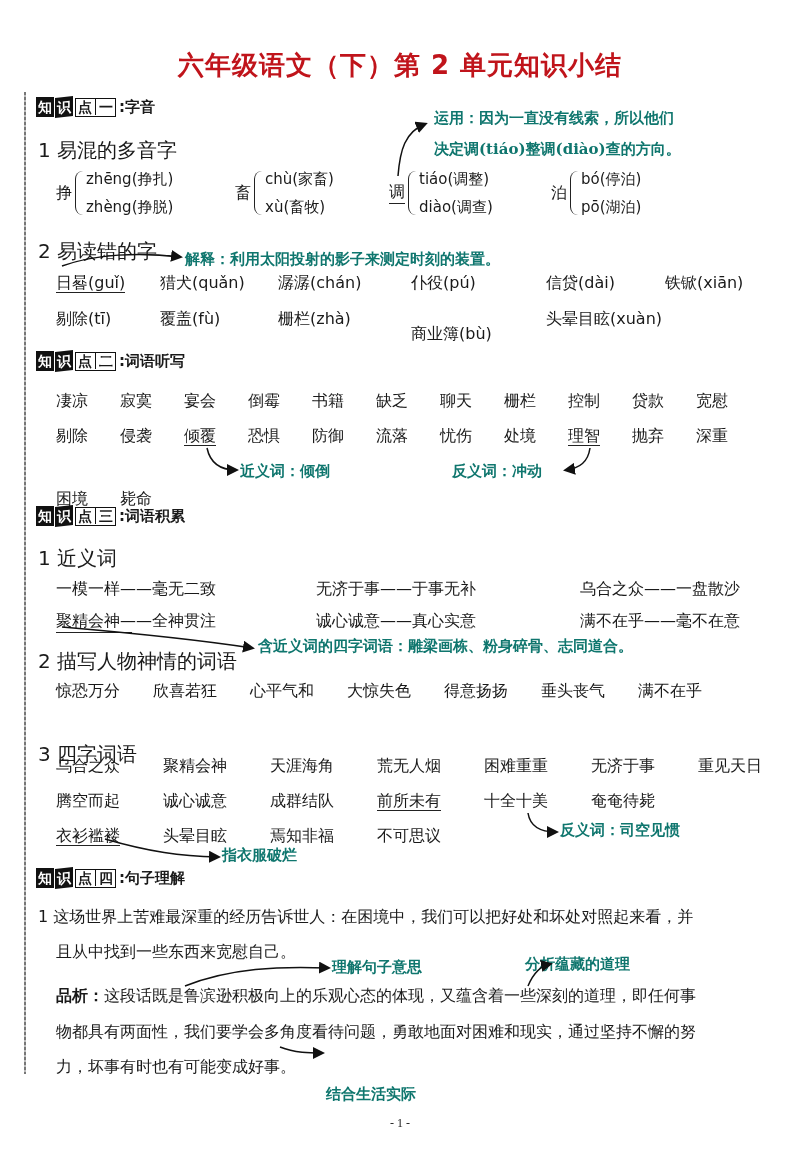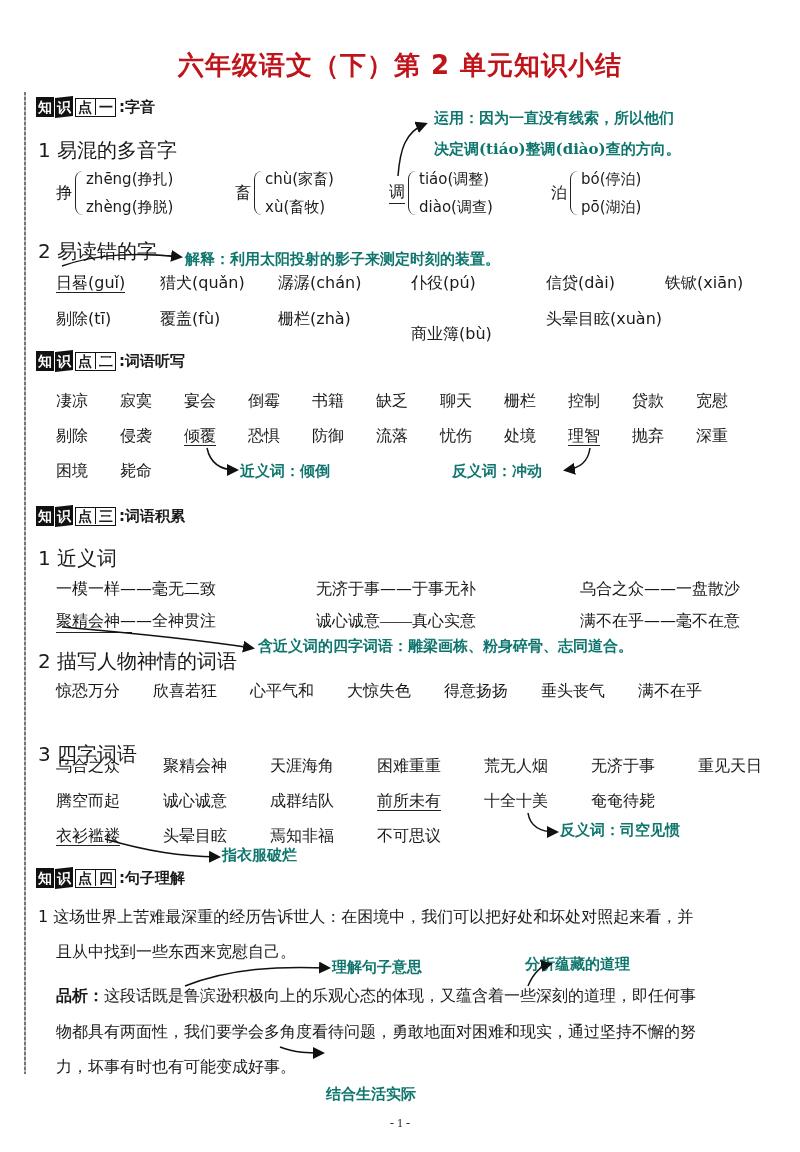--- a/index.html
+++ b/index.html
@@ -139,42 +139,42 @@
       <span style="width:64px"><span class="w ul">倾覆</span></span>
       <span class="w" style="width:64px">恐惧</span>
       <span class="w" style="width:64px">防御</span>
       <span class="w" style="width:64px">流落</span>
       <span class="w" style="width:64px">忧伤</span>
       <span class="w" style="width:64px">处境</span>
       <span style="width:64px"><span class="w ul">理智</span></span>
       <span class="w" style="width:64px">抛弃</span>
       <span class="w">深重</span>
   </div>
-  <div class="row" style="height:35px;">
+  <div class="row" style="height:35px;margin-top:28px;">
     <span class="w" style="width:64px">困境</span>
       <span class="w" style="width:64px">毙命</span>
   </div>
 </div>
 <div class="abs hand" style="left:240px;top:462px;">近义词：倾倒</div>
 <div class="abs hand" style="left:452px;top:462px;">反义词：冲动</div>
 
 <div class="abs sec-head" style="left:36px;top:506px;">
   <span class="badge-dark">知</span>
     <span class="badge-dark tilt">识</span>
   <span class="badge-box"><span>点</span><span class="badge-num">三</span></span>
   <span class="sec-colon">:</span>
     <span>词语积累</span>
 </div>
 <div class="abs sub" style="left:38px;top:545px;">1 近义词</div>
 
 <div class="abs w" style="left:56px;top:579px;">一模一样——毫无二致</div>
 <div class="abs w" style="left:316px;top:579px;">无济于事——于事无补</div>
 <div class="abs w" style="left:580px;top:579px;">乌合之众——一盘散沙</div>
 <div class="abs w" style="left:56px;top:611px;"><span class="ul" style="display:inline-block;width:76px;overflow:visible">聚精会神——全神贯注</span></div>
-<div class="abs w" style="left:316px;top:611px;font-family:Liberation Serif, serif;">诚心诚意——真心实意</div>
+<div class="abs w" style="left:316px;top:611px;">诚心诚意——真心实意</div>
 <div class="abs w" style="left:580px;top:611px;">满不在乎——毫不在意</div>
 
 <div class="abs hand" style="left:258px;top:637px;">含近义词的四字词语：雕梁画栋、粉身碎骨、志同道合。</div>
 <div class="abs sub" style="left:38px;top:648px;">2 描写人物神情的词语</div>
 
 <div class="abs" style="left:56px;top:681px;">
   <div class="row">
     <span class="w" style="width:97px">惊恐万分</span>
       <span class="w" style="width:97px">欣喜若狂</span>
       <span class="w" style="width:97px">心平气和</span>
@@ -184,22 +184,22 @@
       <span class="w">满不在乎</span>
   </div>
 </div>
 
 <div class="abs sub" style="left:38px;top:721px;margin-top:20px;">3 四字词语</div>
 <div class="abs" style="left:56px;top:756px;">
   <div class="row" style="height:35px;">
     <span class="w" style="width:107px">乌合之众</span>
       <span class="w" style="width:107px">聚精会神</span>
       <span class="w" style="width:107px">天涯海角</span>
+      <span class="w" style="width:107px">荒无人烟</span>
       <span class="w" style="width:107px">困难重重</span>
-      <span class="w" style="width:107px">荒无人烟</span>
       <span class="w" style="width:107px">无济于事</span>
       <span class="w">重见天日</span>
   </div>
   <div class="row" style="height:35px;">
       <span class="w" style="width:107px">腾空而起</span>
       <span class="w" style="width:107px">诚心诚意</span>
       <span class="w" style="width:107px">成群结队</span>
       <span style="width:107px"><span class="w ul">前所未有</span></span>
       <span class="w" style="width:107px">十全十美</span>
       <span class="w">奄奄待毙</span>

